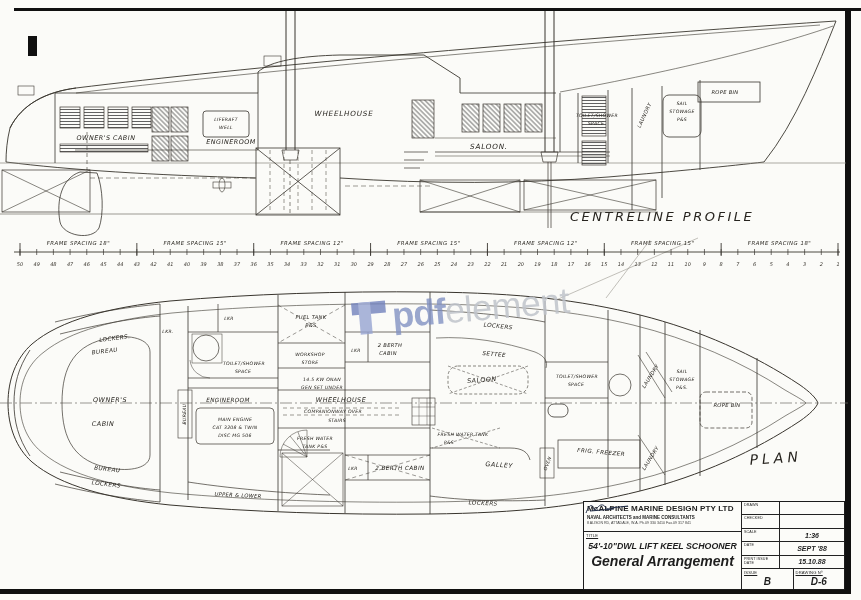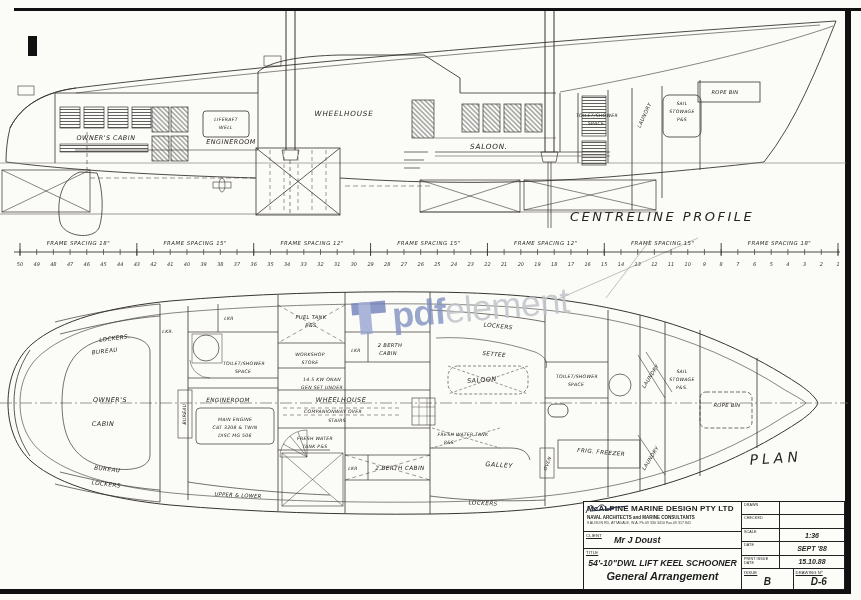--- a/index.html
+++ b/index.html
@@ -31,21 +31,21 @@
   .tb-left{width:158px;border-right:1.2px solid #222;display:flex;flex-direction:column;box-sizing:border-box;}
   .tb-company{border-bottom:1.2px solid #222;padding:2px 3px 1px 3px;height:30px;box-sizing:border-box;}
   .tb-name{font-size:8.1px;font-weight:bold;letter-spacing:.1px;white-space:nowrap;}
   .tb-sub{font-size:4.5px;font-weight:bold;margin-top:1.5px;white-space:nowrap;}
   .tb-addr{font-size:3.6px;margin-top:1.5px;color:#3a3a3a;white-space:nowrap;}
   .tb-client{border-bottom:1.2px solid #222;height:17px;position:relative;box-sizing:border-box;}
   .cell-label{position:absolute;top:1px;left:2px;font-size:4.1px;letter-spacing:.2px;text-decoration:underline;}
   .tb-client-val{position:absolute;left:30px;top:3px;font-size:9px;font-style:italic;font-weight:600;}
   .tb-title{flex:1;position:relative;text-align:center;}
   .tb-t1{margin-top:9px;font-size:8.8px;font-style:italic;font-weight:600;white-space:nowrap;}
-  .tb-t2{font-size:11px;font-style:italic;font-weight:600;margin-top:2px;}
+  .tb-t2{font-size:14px;font-style:italic;font-weight:600;margin-top:2px;}
   .tb-right{flex:1;display:flex;flex-direction:column;}
   .tb-row{display:flex;border-bottom:1.2px solid #222;flex:1;min-height:0;}
   .tb-row.last{border-bottom:none;flex:1.6;}
   .tb-rl{width:38px;border-right:1.2px solid #222;font-size:3.7px;padding:1px 0 0 2px;letter-spacing:.1px;box-sizing:border-box;}
   .tb-rv{flex:1;font-size:7px;font-style:italic;font-weight:600;display:flex;align-items:center;justify-content:center;}
   .tb-cell{position:relative;flex:1;border-right:1.2px solid #222;box-sizing:border-box;}
   .tb-cell:last-child{border-right:none;}
   .tb-cell .cv{position:absolute;left:0;right:0;top:7px;text-align:center;font-size:10px;font-style:italic;font-weight:700;}
 </style>
 </head>
@@ -446,24 +446,20 @@
     <span class="wm-light" style="color:#c0c4cb;">element</span>
   </div>
 
   <div class="tblock">
     <div class="tb-left">
       <div class="tb-company">
         <div class="tb-name">McALPINE MARINE DESIGN PTY LTD</div>
         <div class="tb-sub">NAVAL ARCHITECTS and MARINE CONSULTANTS</div>
         <div class="tb-addr">8 ALISON RD, ATTADALE, W.A.   Ph.09 330 3410   Fax.09 317 841</div>
       </div>
-      <div class="tb-client">
-        <span class="cell-label">CLIENT</span>
-        <span class="tb-client-val">Mr J Doust</span>
-      </div>
       <div class="tb-title">
         <span class="cell-label">TITLE</span>
         <div class="tb-t1">54'-10"DWL LIFT KEEL SCHOONER</div>
         <div class="tb-t2">General Arrangement</div>
       </div>
     </div>
     <div class="tb-right">
       <div class="tb-row">
         <div class="tb-rl">DRAWN</div>
         <div class="tb-rv">

